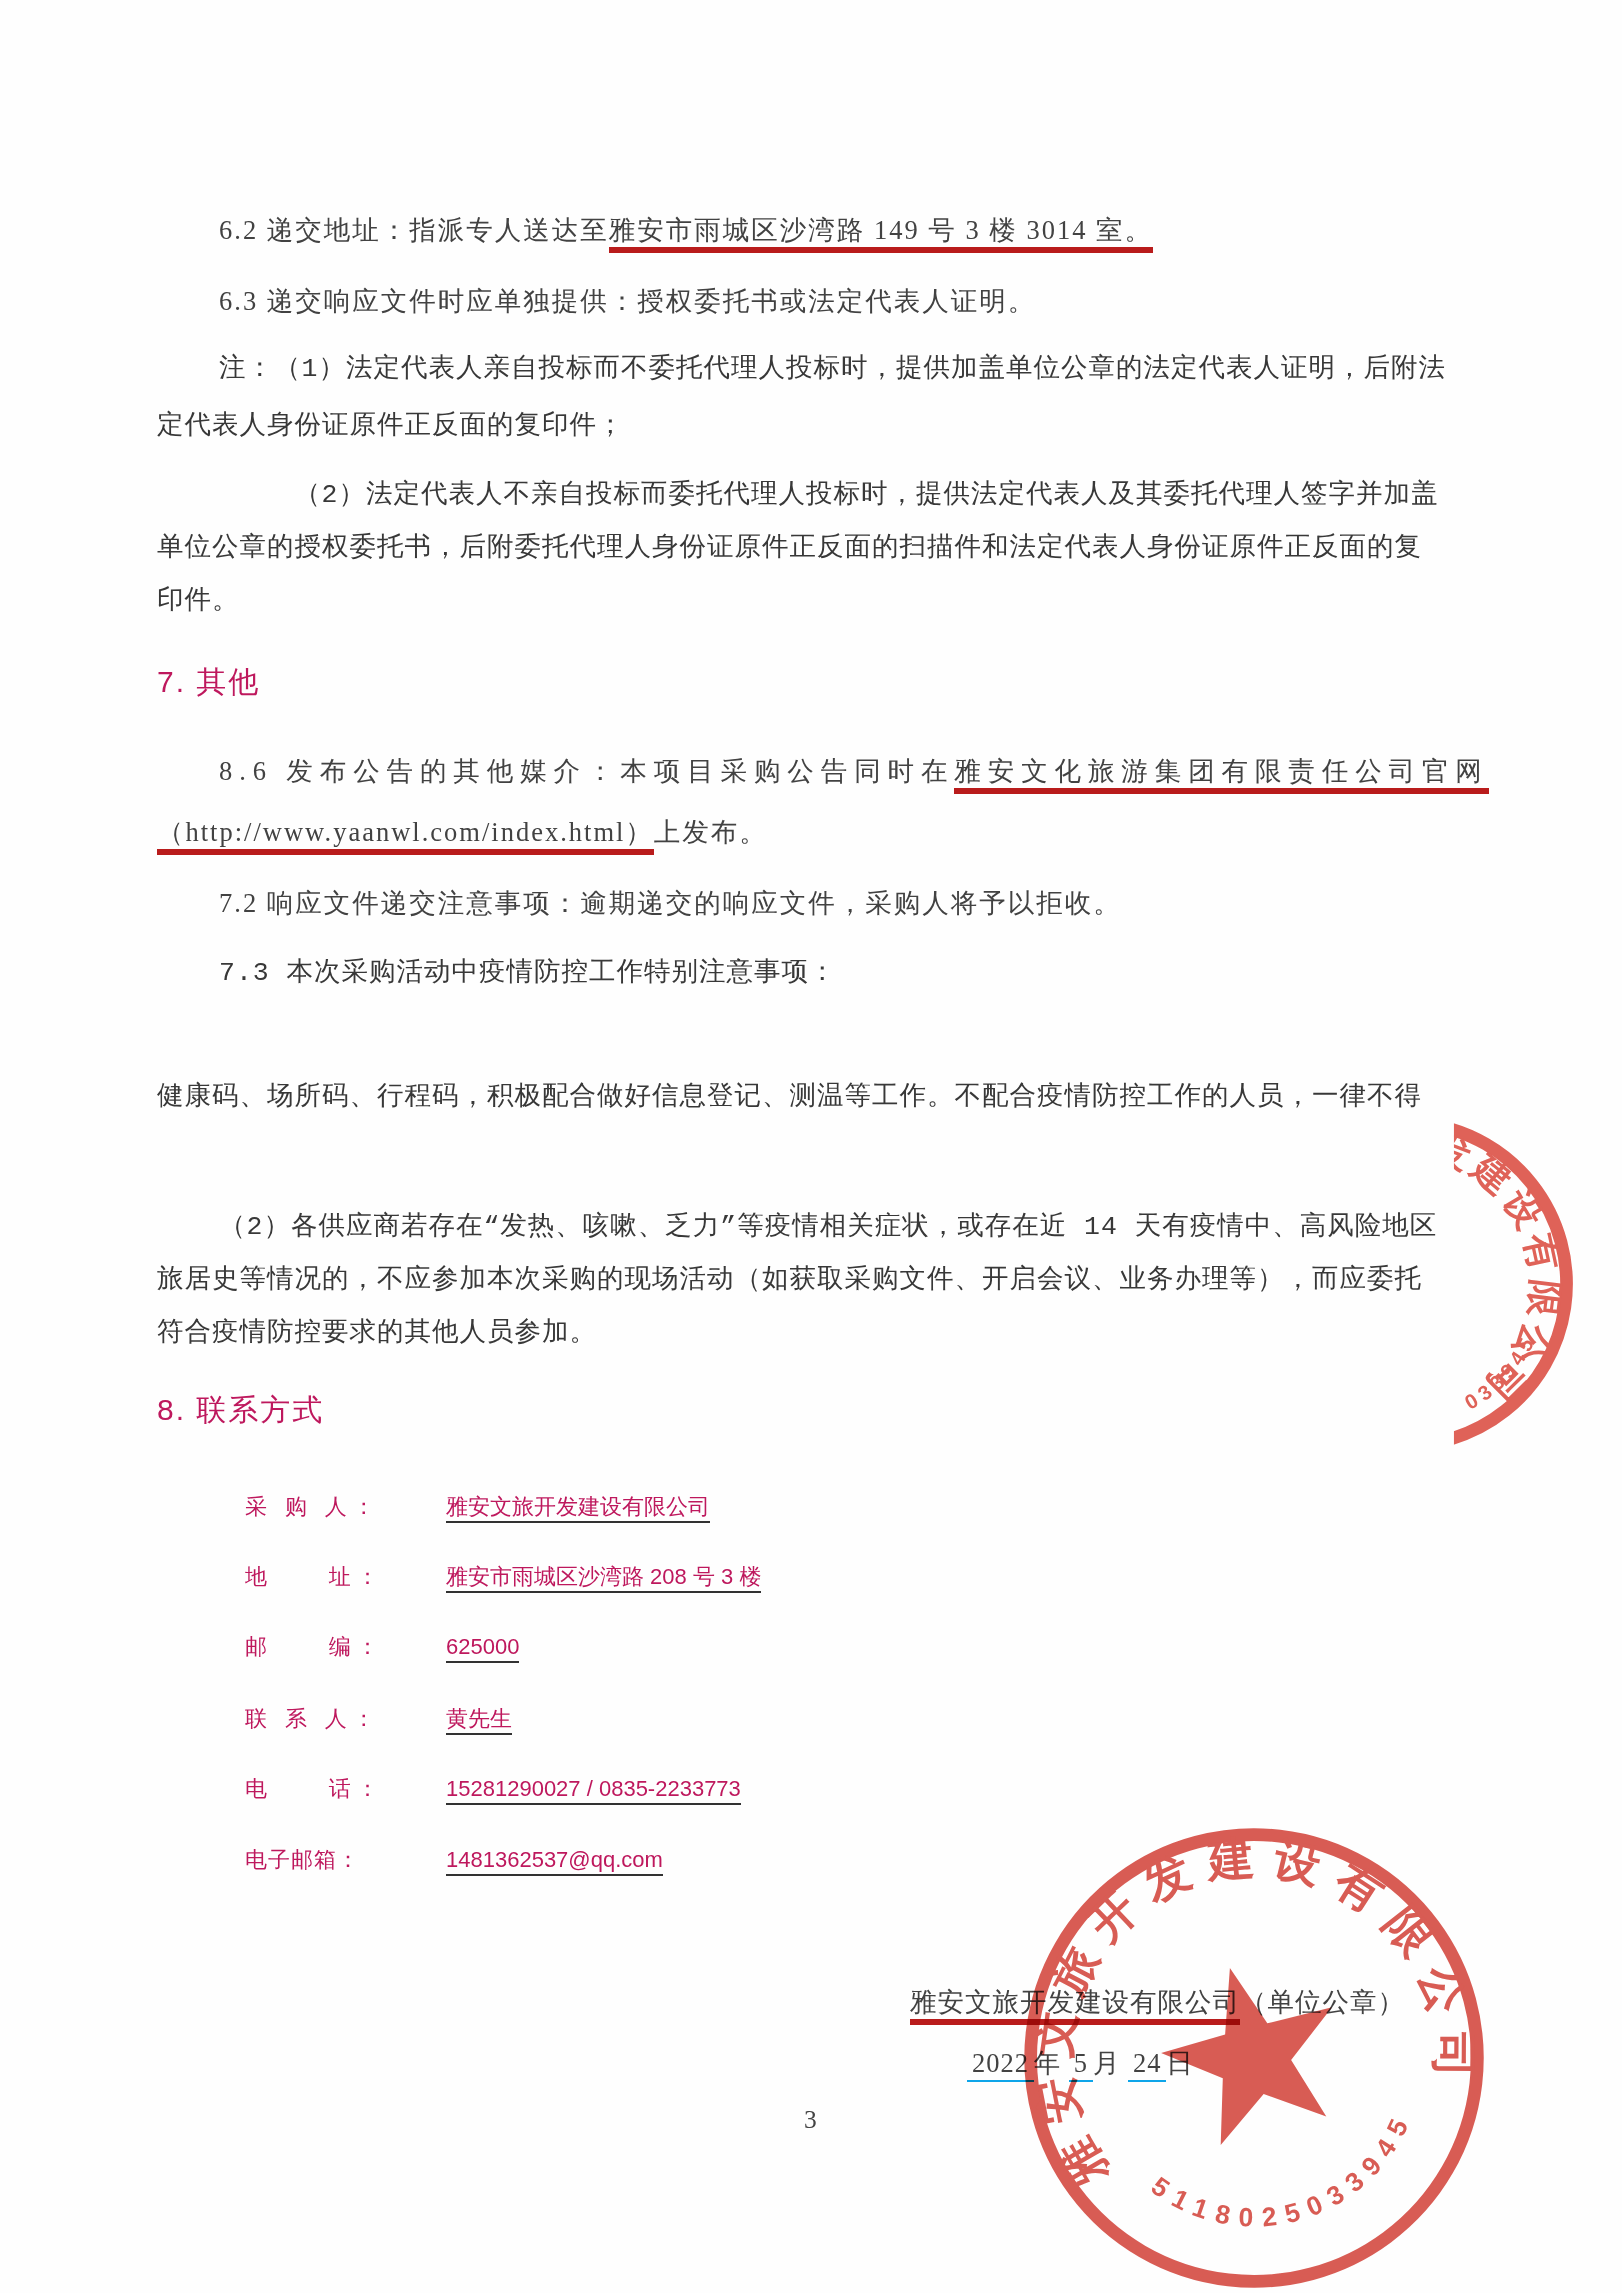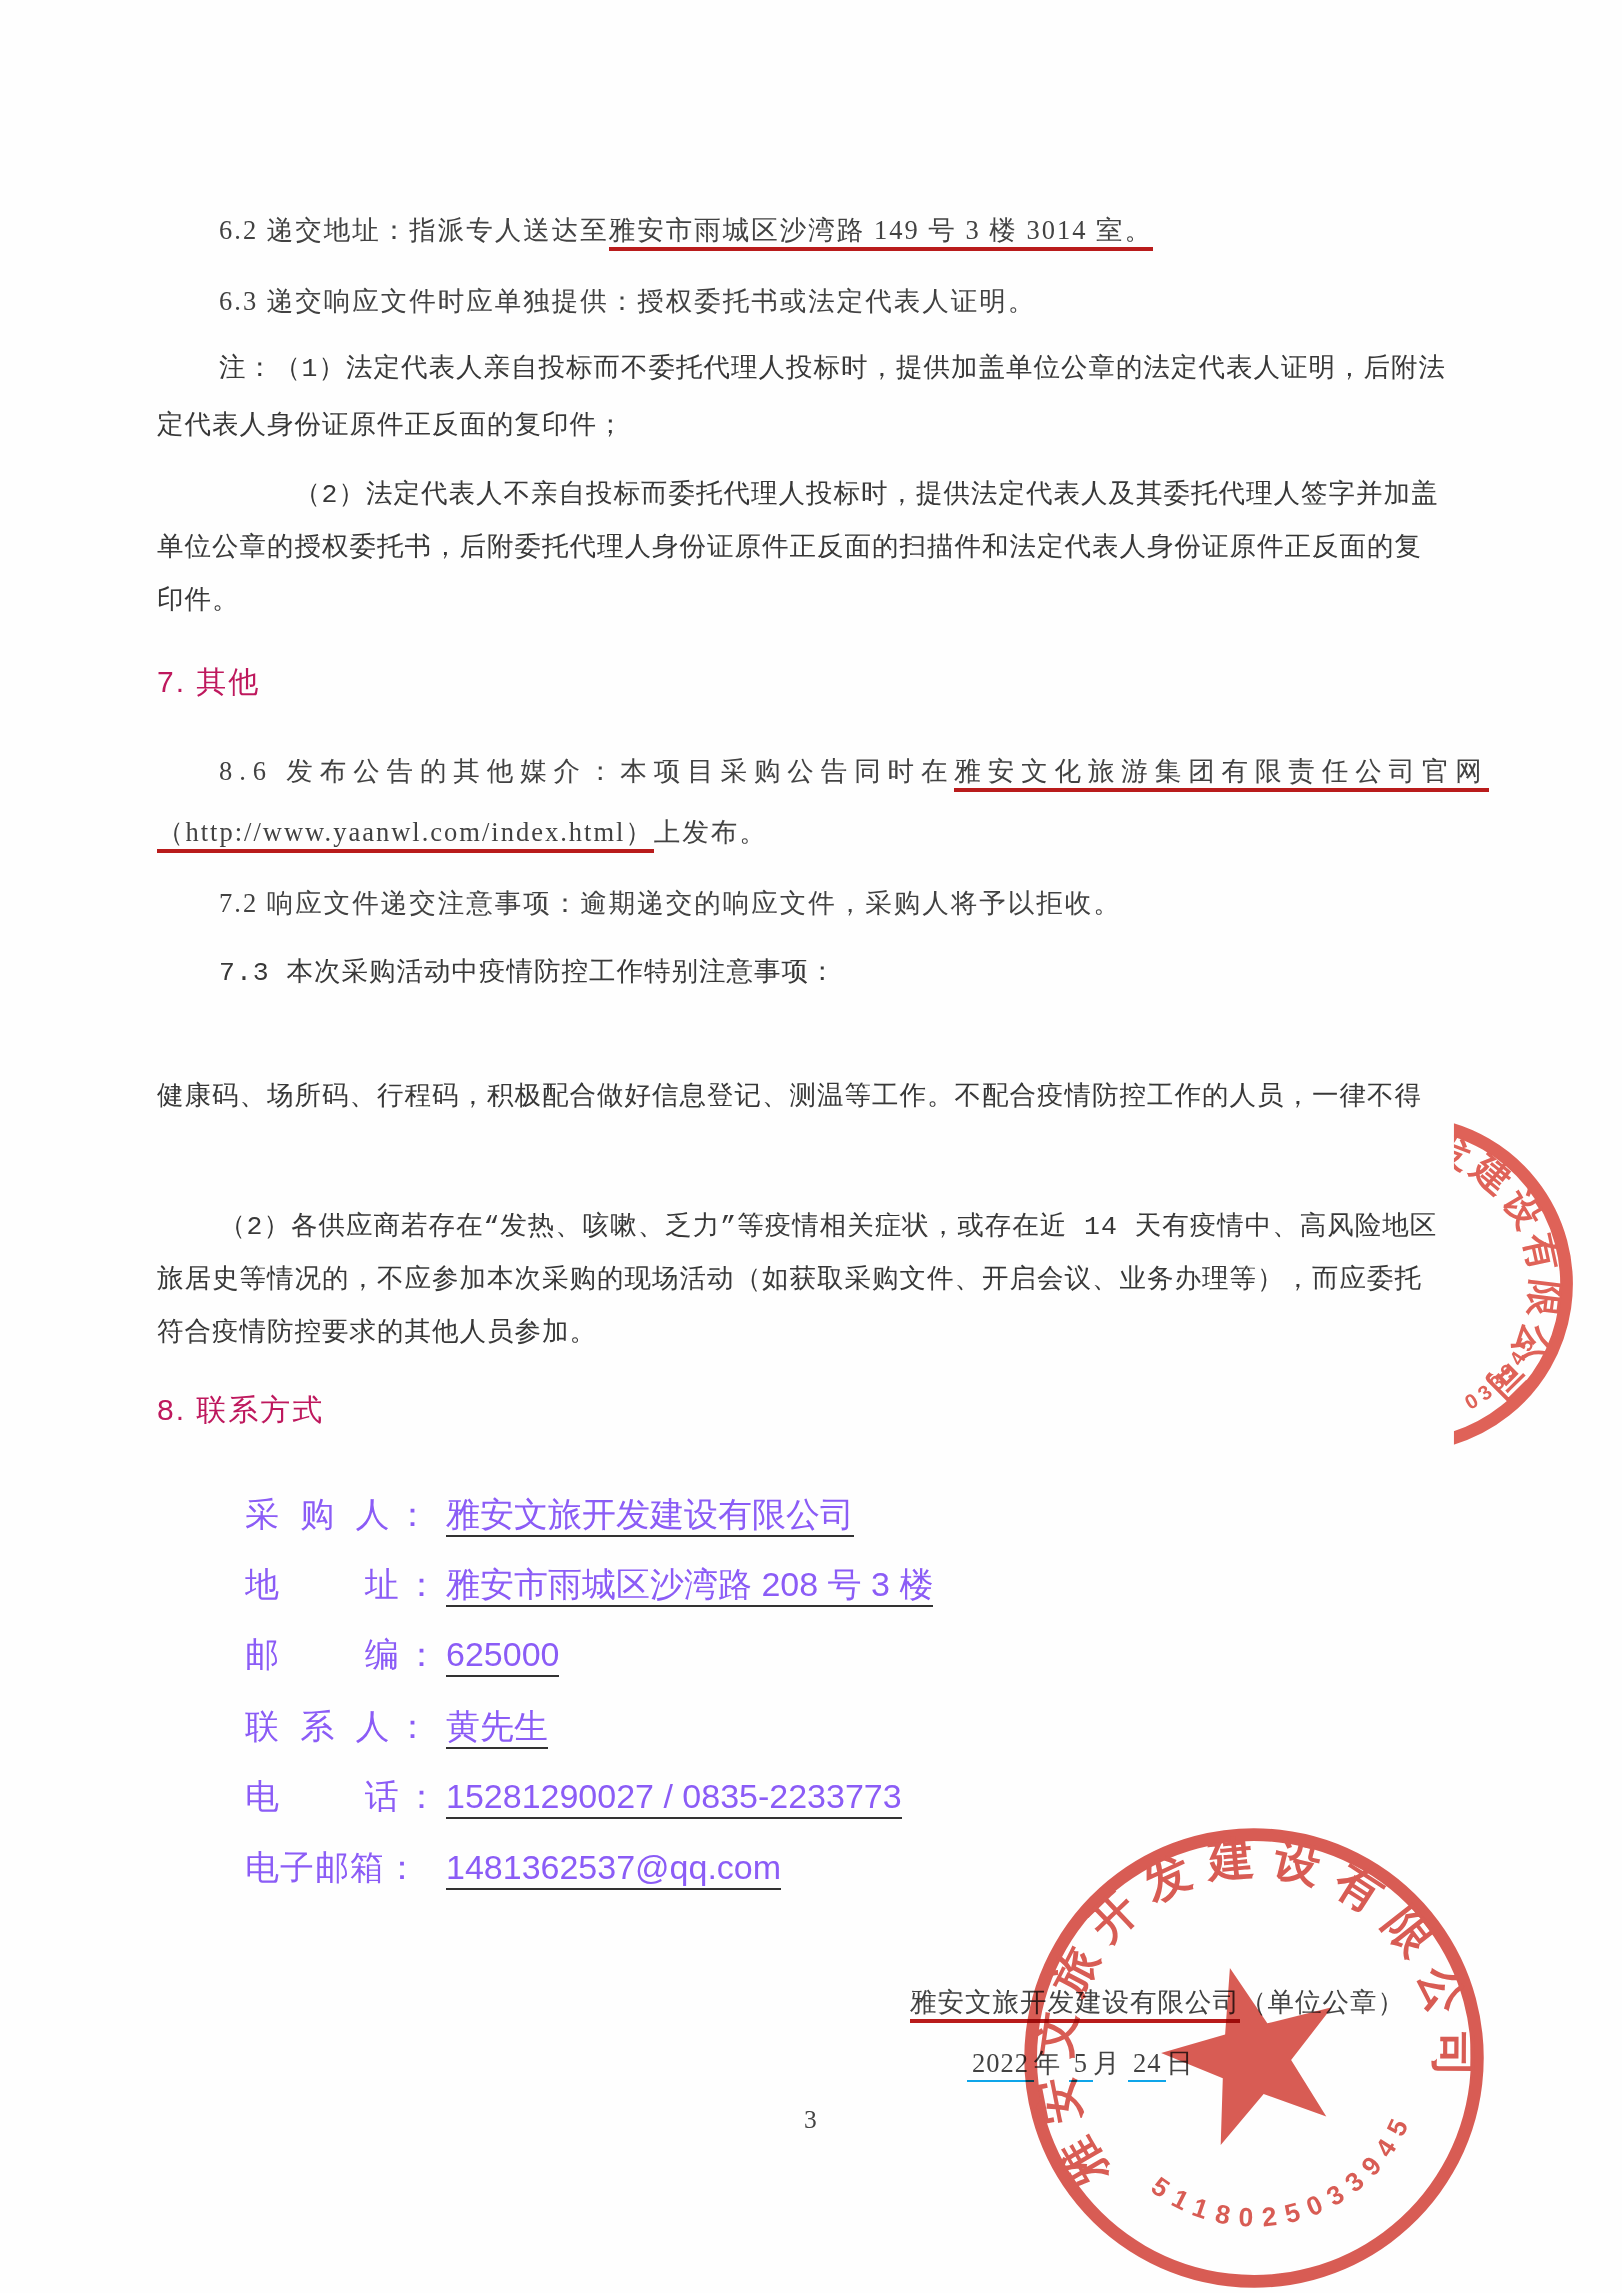--- a/index.html
+++ b/index.html
@@ -6,25 +6,25 @@
   .page{
     position:relative;width:1622px;height:2294px;background:#fefefe;overflow:hidden;
     font-family:"Liberation Serif","DejaVu Serif",serif;color:#3d3d3d;
   }
   .line{position:absolute;white-space:nowrap;font-size:26.5px;line-height:33px;}
   .serif{font-family:"Liberation Serif","DejaVu Serif",serif;letter-spacing:2px;color:#424242;}
   .sans{font-family:Liberation Mono, monospace;letter-spacing:1px;color:#383838;}
   .sp7{letter-spacing:6.9px;}
   .heading{font-family:"Liberation Sans","DejaVu Sans",sans-serif;font-weight:normal;
     font-size:30px;color:#be185d;letter-spacing:2px;}
-  .u{border-bottom:4px solid #b91c1c;padding-bottom:2px;}
+  .u{border-bottom:6px solid #b91c1c;padding-bottom:2px;}
   .u3{border-bottom:2.9px solid #323232;padding-bottom:2px;}
   .contact-label{display:inline-block;width:201px;letter-spacing:5.9px;}
-  .contact-row{position:absolute;white-space:nowrap;font-size:34px;
-    font-family:"Liberation Sans","DejaVu Sans",sans-serif;color:#8b5cf6;}
+  .contact-row{position:absolute;white-space:nowrap;font-size:22px;
+    font-family:"Liberation Sans","DejaVu Sans",sans-serif;color:#be185d;}
   .udate{border-bottom:2px solid #0ea5e9;padding:0 4.9px 2px 4.9px;}
   .pagenum{position:absolute;font-size:25.5px;color:#444;}
   svg.stamp{position:absolute;mix-blend-mode:multiply;}
   .stamp-text{font-family:"Liberation Sans","DejaVu Sans",sans-serif;font-weight:bold;}
 </style>
 </head>
 <body>
 
 <div class="page">
 

